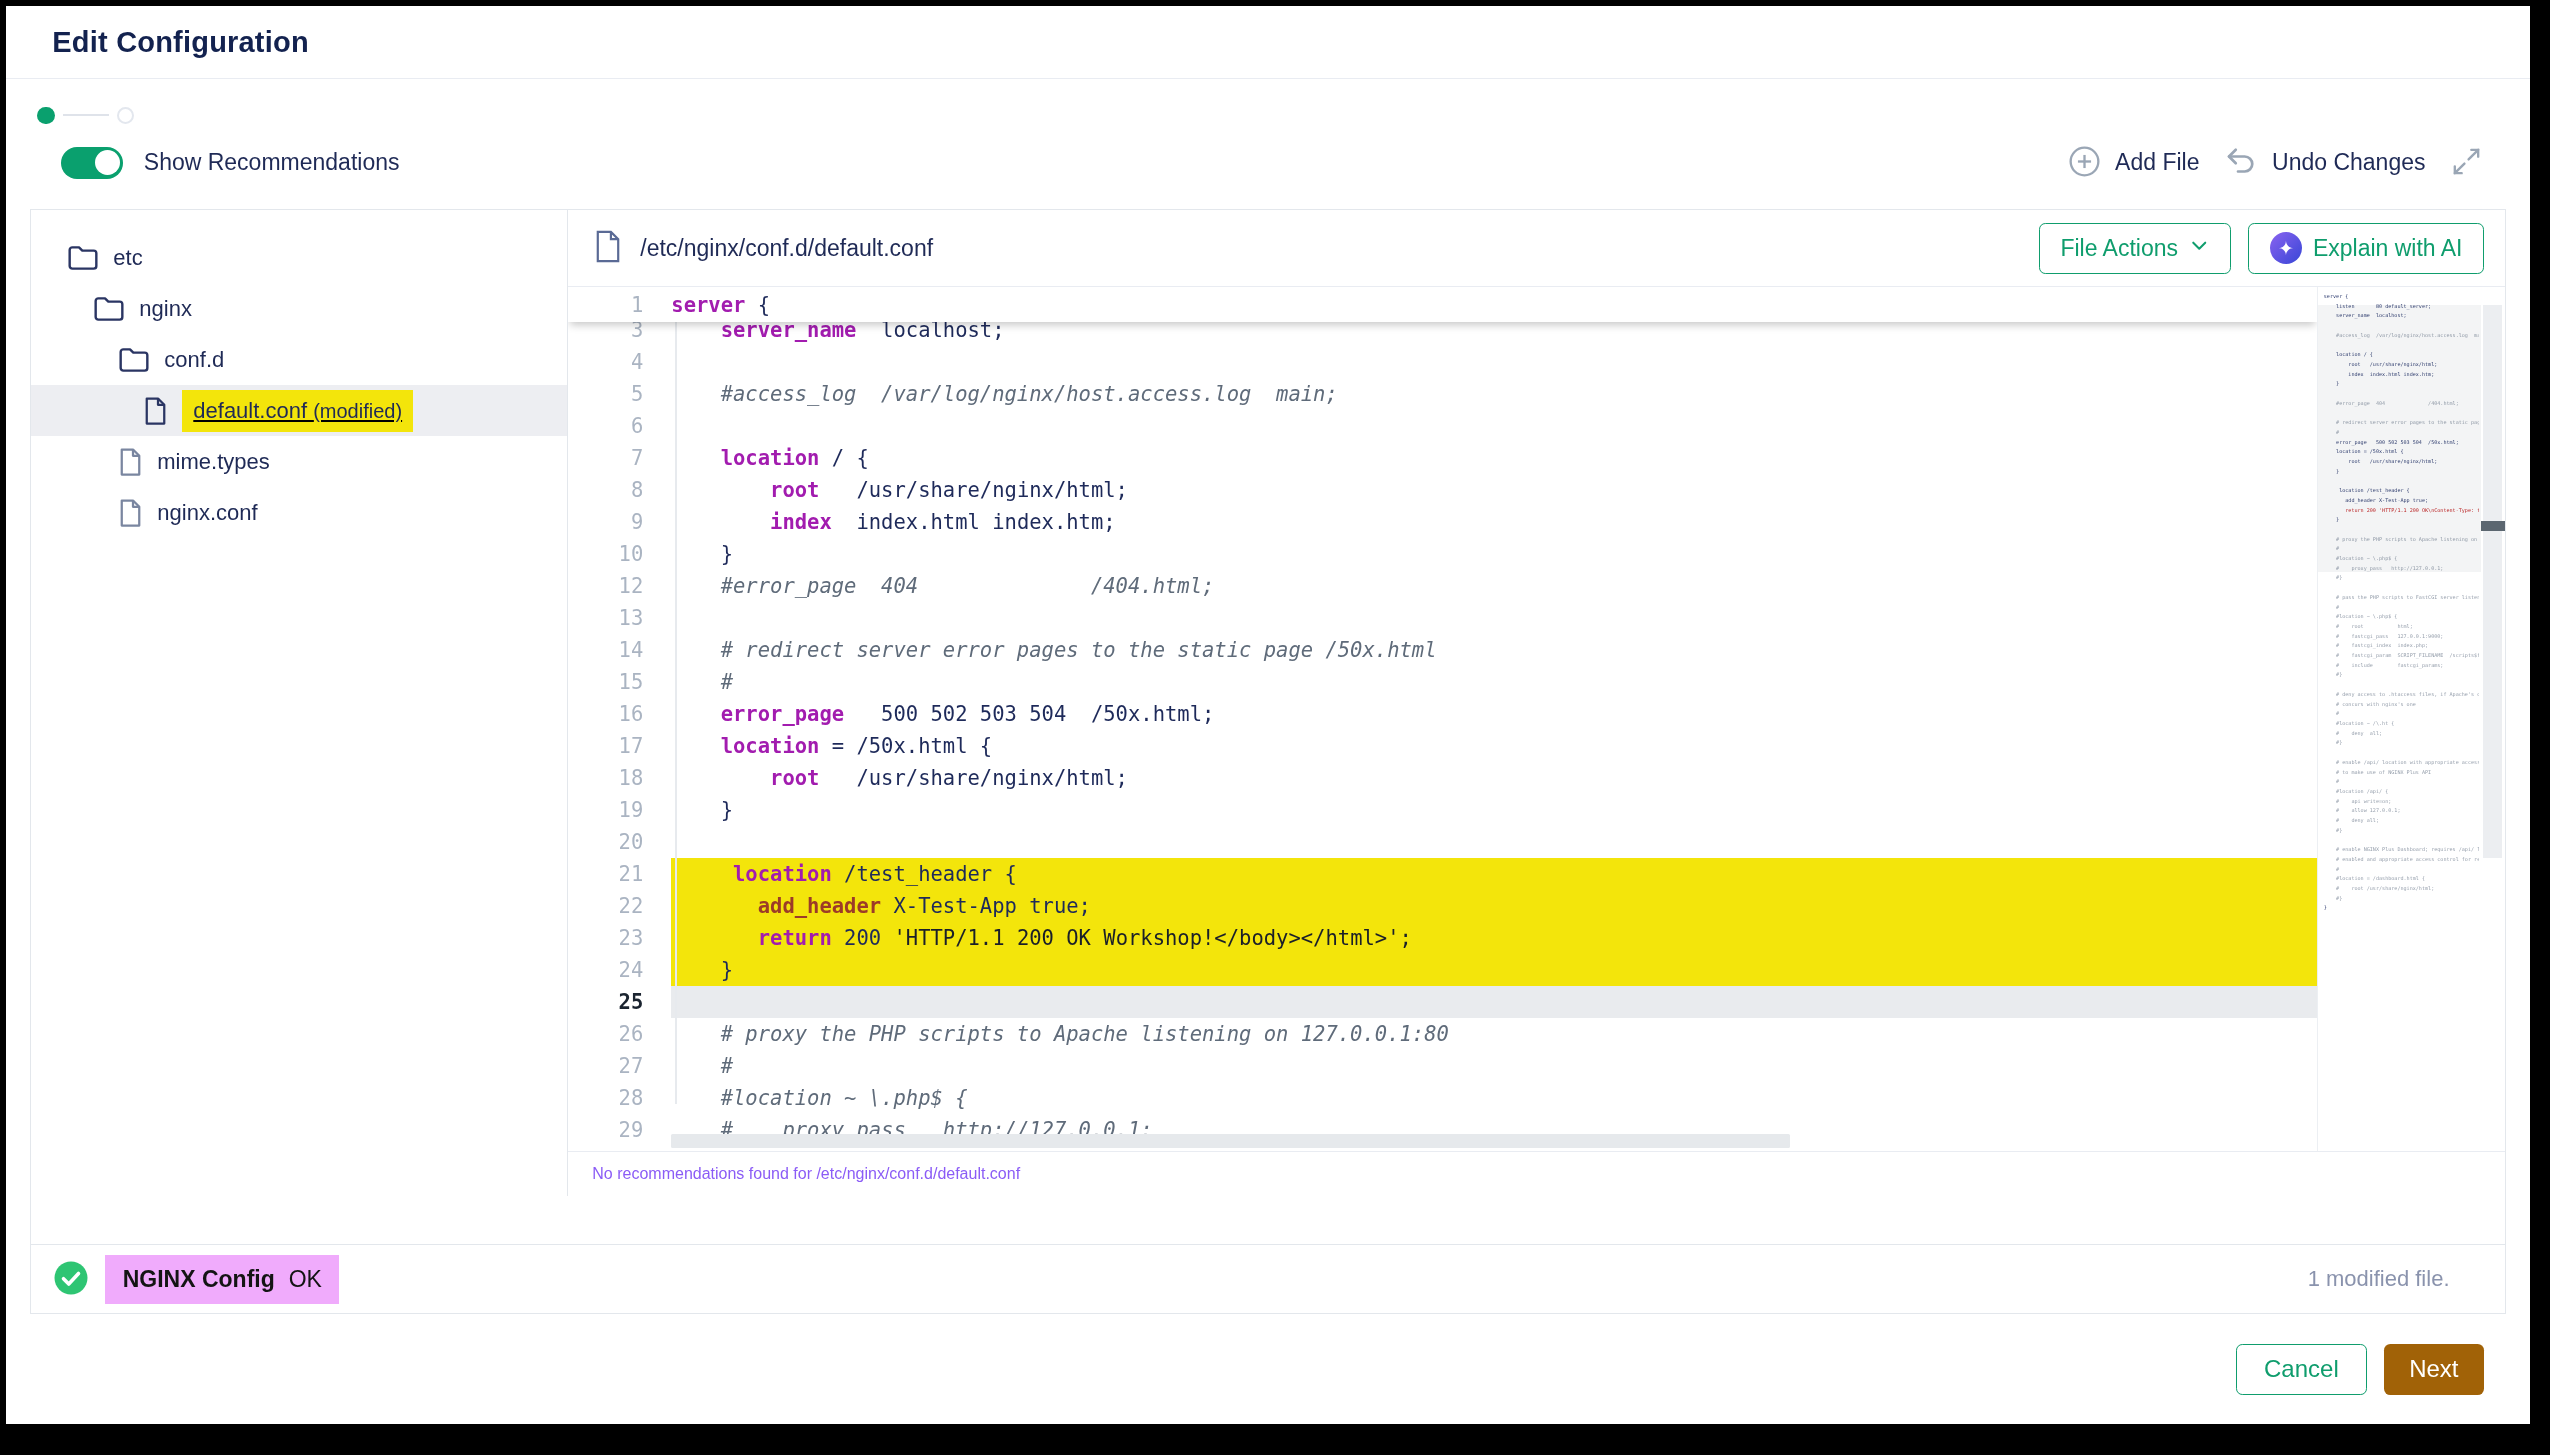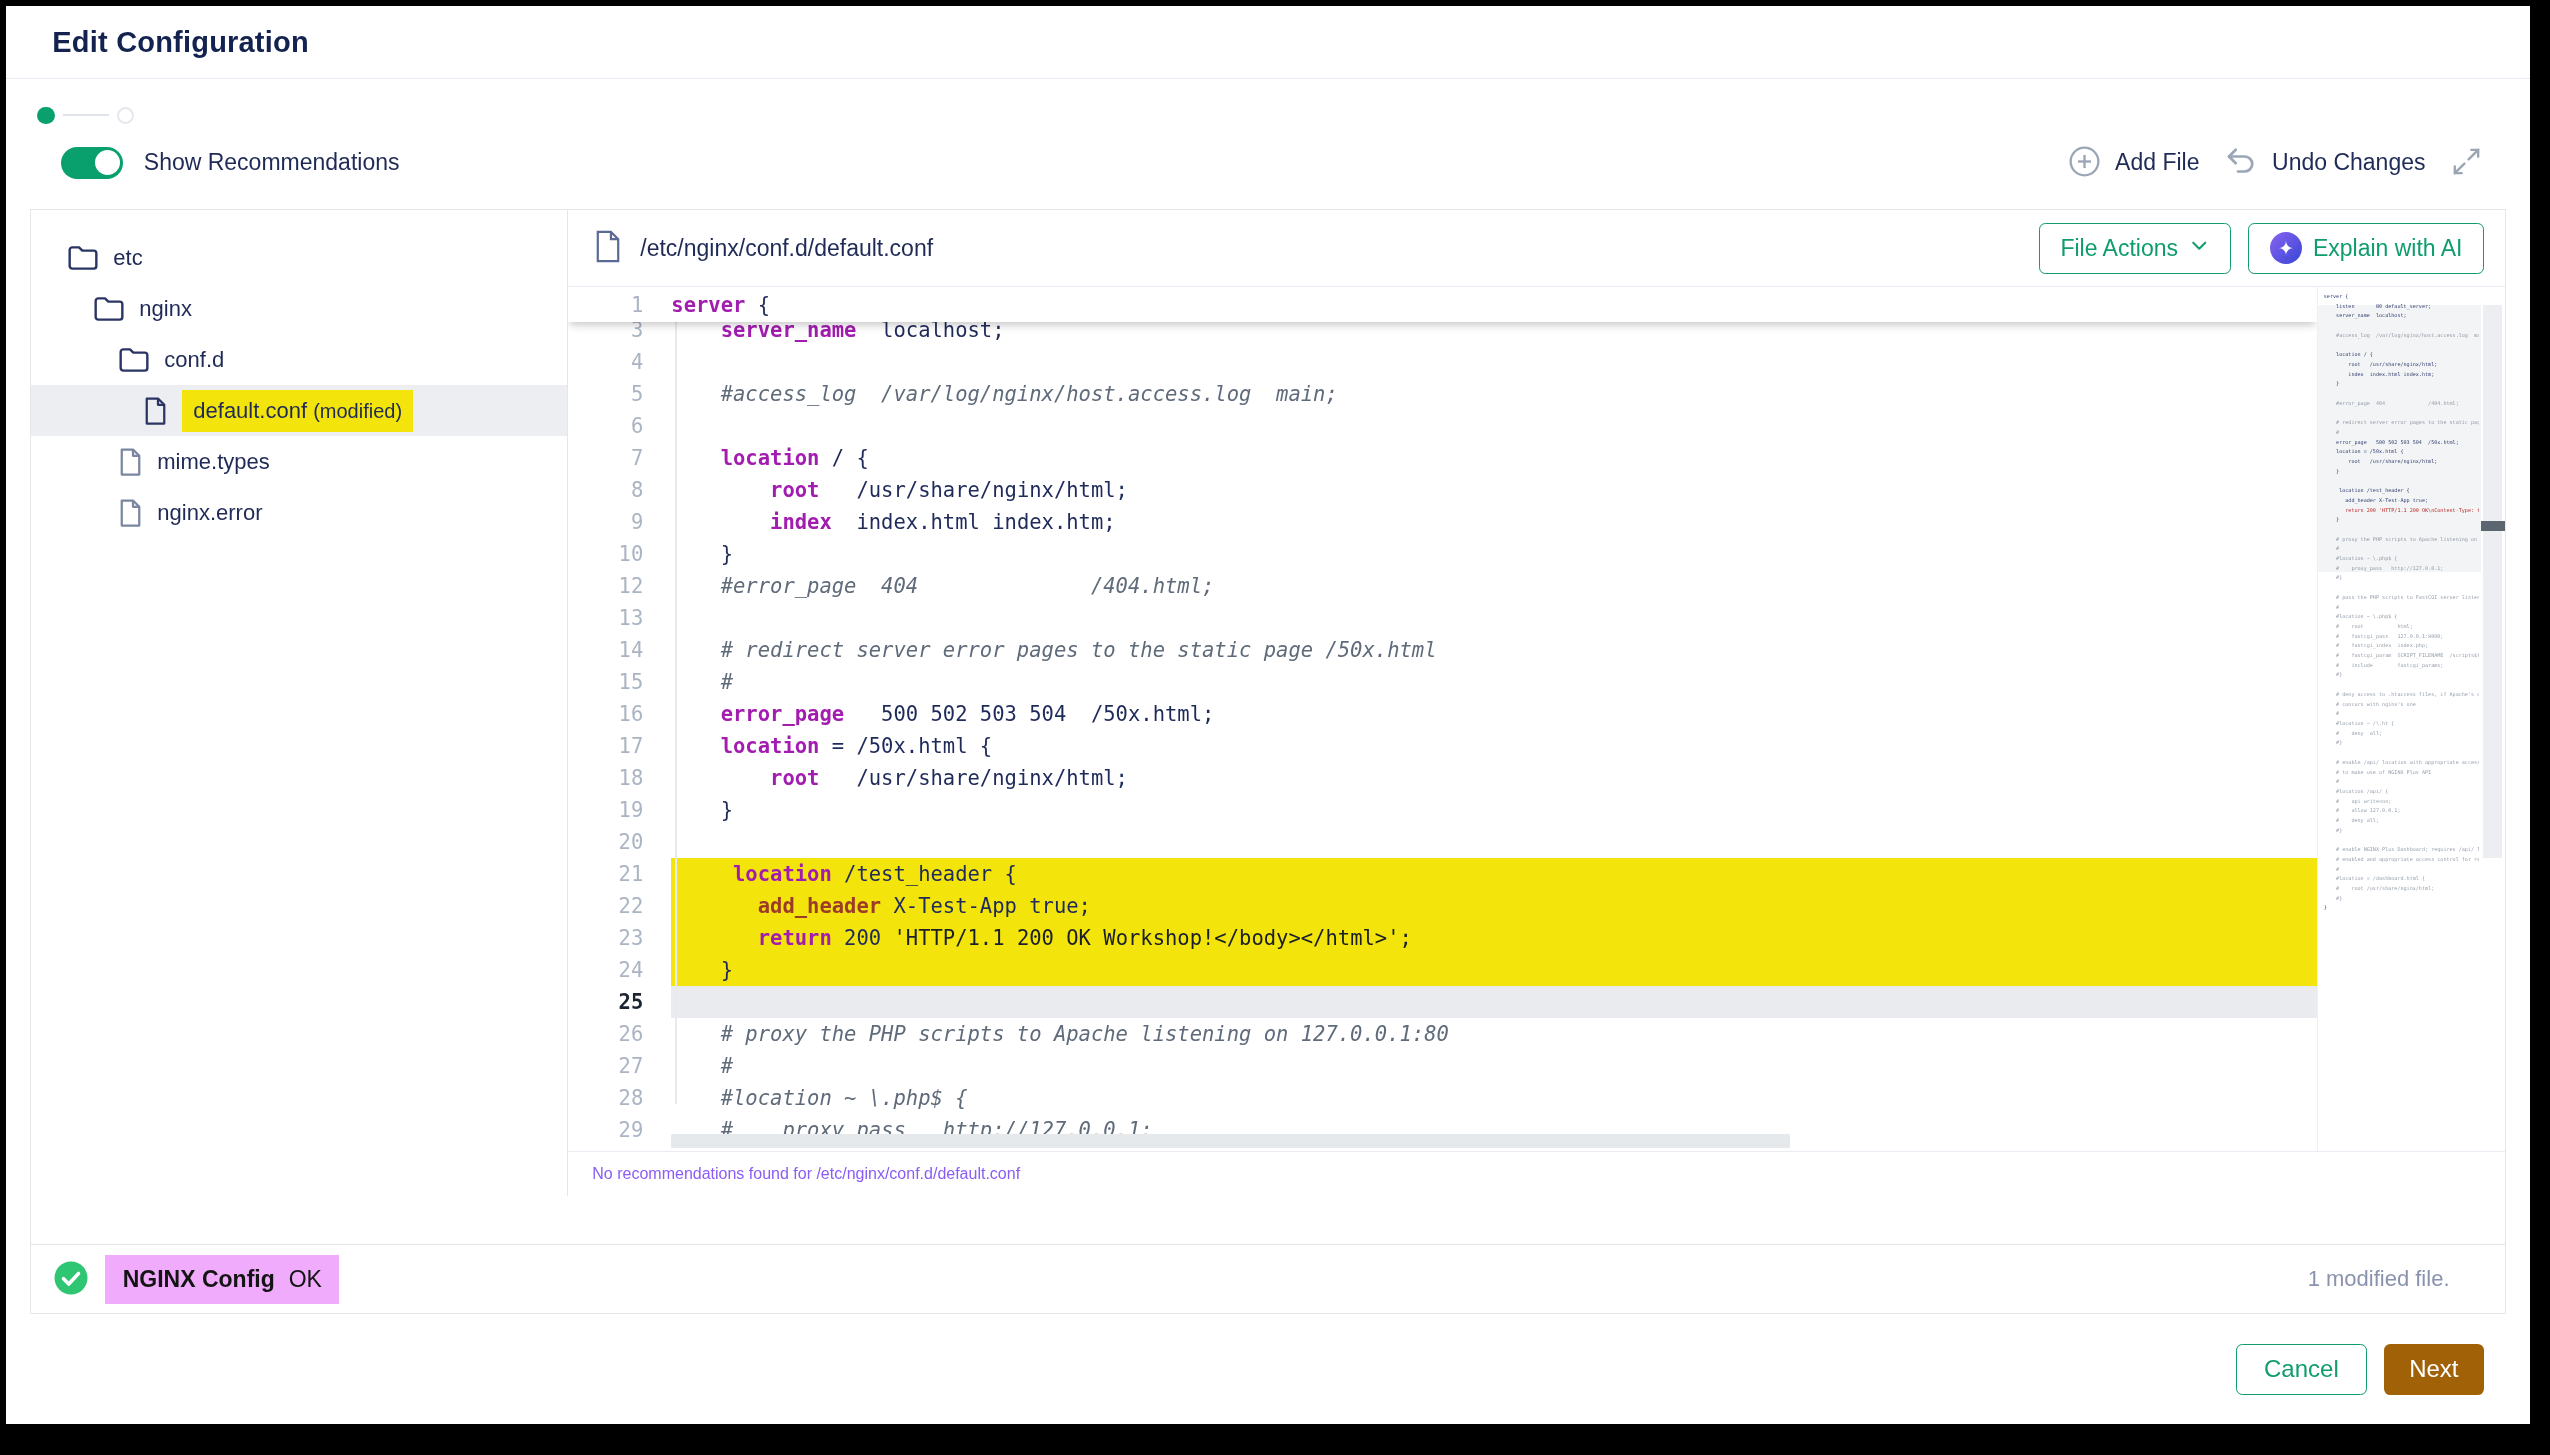--- a/index.html
+++ b/index.html
@@ -175,21 +175,21 @@
             <span class="tree-label">nginx</span>
           </div>
           <div class="tree-row" style="padding-left: 87px;">
             <span class="tree-icon">
               <svg width="32" height="28" viewBox="0 0 24 20" fill="none" stroke="#2a3563" stroke-width="1.8" stroke-linejoin="round">
                 <path d="M2 4 a2 2 0 0 1 2-2 h5 l2.5 2.5 H20 a2 2 0 0 1 2 2 V16 a2 2 0 0 1-2 2 H4 a2 2 0 0 1-2-2 z"></path>
               </svg>
             </span>
             <span class="tree-label">conf.d</span>
           </div>
-          <div class="tree-row selected" style="padding-left: 112px;">
+          <div class="tree-row selected" style="padding-left: 112px; text-decoration: underline;">
             <span class="tree-icon">
               <svg width="25" height="30" viewBox="0 0 20 24" fill="none" stroke="#2a3563" stroke-width="1.8" stroke-linejoin="round">
                 <path d="M3 2 h9 l5 5 v15 H3 z"></path>
                 <path d="M12 2 v5 h5"></path>
               </svg>
             </span>
             <span class="tree-label hl">default.conf <span class="tree-suffix">(modified)</span></span>
           </div>
           <div class="tree-row" style="padding-left: 87px;">
             <span class="tree-icon">
@@ -200,21 +200,21 @@
             </span>
             <span class="tree-label">mime.types</span>
           </div>
           <div class="tree-row" style="padding-left: 87px;">
             <span class="tree-icon">
               <svg width="25" height="30" viewBox="0 0 20 24" fill="none" stroke="#7a86a0" stroke-width="1.8" stroke-linejoin="round">
                 <path d="M3 2 h9 l5 5 v15 H3 z"></path>
                 <path d="M12 2 v5 h5"></path>
               </svg>
             </span>
-            <span class="tree-label">nginx.error</span>
+            <span class="tree-label">nginx.conf</span>
           </div>
         </div>
 
       <div class="editor-col">
         <div class="editor-header">
           <span style="color:#5a6a95">
             <svg width="32" height="35" viewBox="0 0 20 24" fill="none" stroke="currentColor" stroke-width="1.5">
                 <path d="M3 2 h9 l5 5 v15 H3 z"></path>
                 <path d="M12 2 v5 h5"></path>
               </svg>

